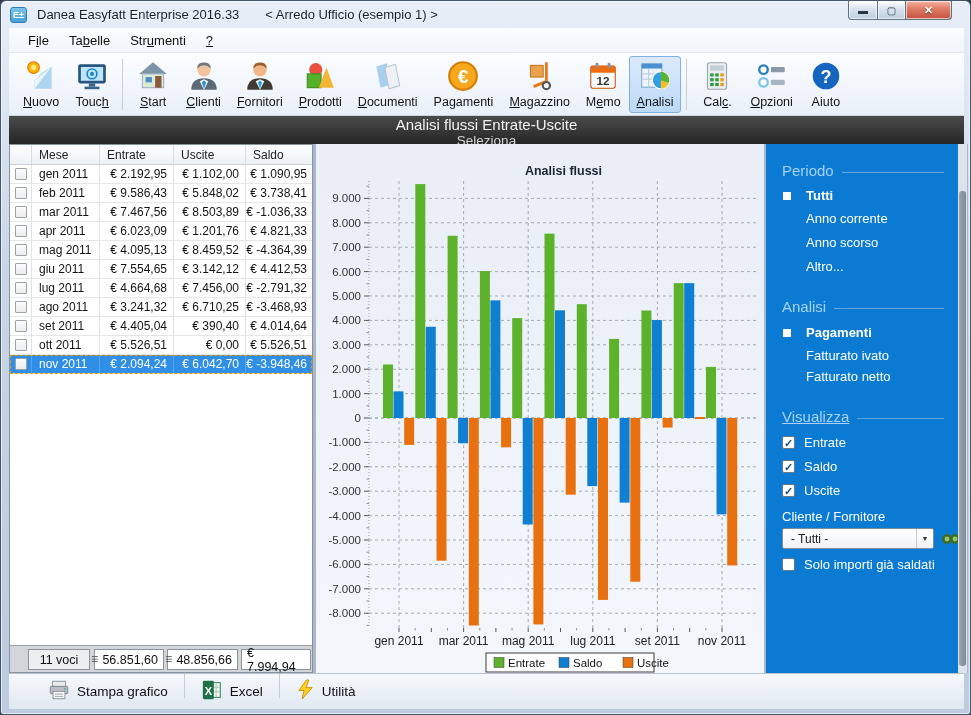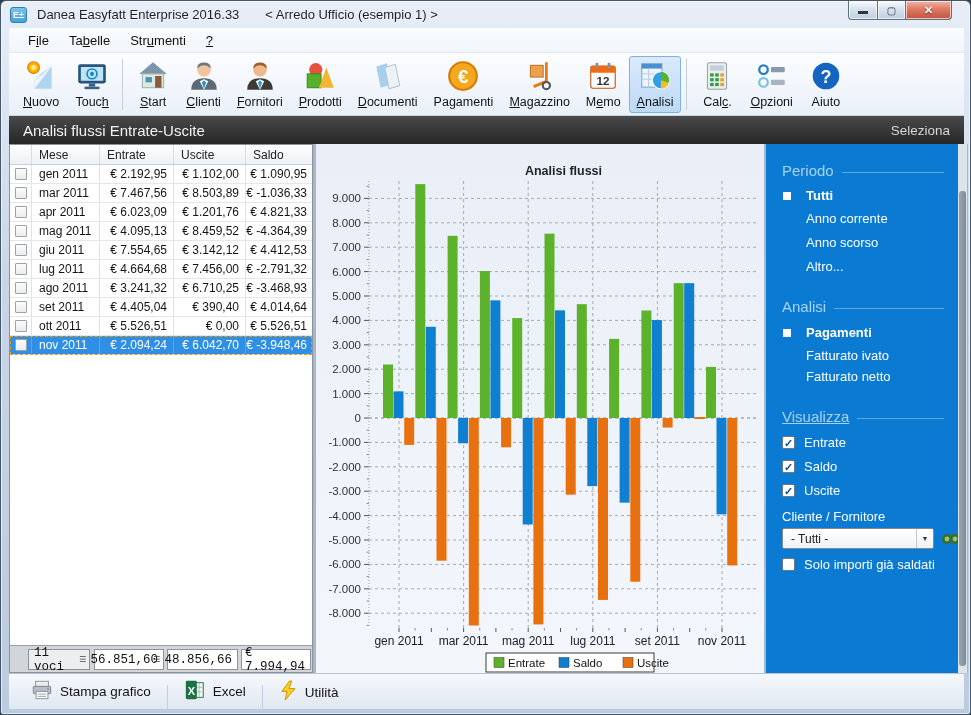--- a/index.html
+++ b/index.html
@@ -26,42 +26,42 @@
   .toolbar { position:absolute; left:8px; top:52px; width:955px; height:63px; background:linear-gradient(#fcfdff,#e9f0f8); display:flex; align-items:stretch; padding:3px 4px 2px 6px; border-bottom:1px solid #c9d4e1; }
   .tb-btn { display:flex; flex-direction:column; align-items:center; justify-content:flex-end; padding:4px 7px 3px; border:1px solid transparent; border-radius:3px; min-width:46px; }
   .tb-btn.active { background:linear-gradient(#dbeafc,#bcd9f5); border-color:#7fb2e2; }
   .tb-icon { width:34px; height:34px; }
   .tb-icon svg { width:34px; height:34px; }
   .tb-label { font-size:12.5px; color:#101418; margin-top:2px; white-space:nowrap; }
   .tb-label u { text-decoration:underline; }
   .tb-sep { width:1px; background:#c4cfdc; margin:3px 5px; }
 
   
-  .darkbar { position:absolute; left:8px; top:115px; width:955px; height:28px; background:linear-gradient(#4a4a4a,#262626); display:flex; align-items:center; justify-content:space-between; padding:0 14px 0 14px; }
+  .darkbar { position:absolute; left:8px; top:115px; width:955px; height:28px; background:linear-gradient(#4a4a4a,#262626); display:flex; align-items:center; justify-content:space-between; padding:0 14px 0 14px;flex-direction:column; }
   .darkbar .pg-title { color:#f2f2f2; font-size:15px; }
   .darkbar .seleziona { color:#d5d5d5; font-size:13.5px; cursor:pointer; }
 
   
   .main { position:absolute; left:8px; top:143px; width:959px; height:529px; background:#a9b8c9; }
 
   
   .table-panel { position:absolute; left:0; top:0; width:304px; height:529px; background:#fff; border:1px solid #8a929c; }
   .thead { display:flex; height:20px; background:linear-gradient(#fdfdfe,#eef1f5); border-bottom:1px solid #c8ced6; }
   .thead .hc { font-size:12px; color:#222; padding:3px 0 0 7px; border-right:1px solid #d9dde2; }
   .trow { display:flex; height:19px; border-bottom:1px solid #e4e7ea; font-size:12px; color:#141414; align-items:center; }
   .trow .c { height:100%; display:flex; align-items:center; border-right:1px solid #dfe3e7; }
   .c-cb { width:22px; justify-content:center; }
   .c-mese { width:68px; padding-left:7px; }
   .c-ent { width:74px; justify-content:flex-end; padding-right:6px; }
   .c-usc { width:72px; justify-content:flex-end; padding-right:6px; }
   .c-sal { width:66px; justify-content:flex-end; padding-right:5px; border-right:none !important; }
   .rowcb { width:12px; height:12px; background:linear-gradient(#fcfcfc,#ececec); border:1px solid #9aa2aa; border-radius:1px; }
   .trow.selected { background:#2f8fe6; color:#fff; outline:1px dashed #f09a00; outline-offset:-1px; }
   .trow.selected .c { border-right-color:#5aa6ec; }
-  .totals { position:absolute; left:0; bottom:0; width:302px; height:27px; background:#d2d6da; border-top:1px solid #9aa0a6;font-family:Liberation Mono, monospace; }
+  .totals { position:absolute; left:0; bottom:0; width:302px; height:27px; background:#d2d6da; border-top:1px solid #9aa0a6; }
   .tot-box { position:absolute; top:3px; height:21px; background:#fff; border:1px solid #8d9399; font-size:12.5px; color:#111; display:flex; align-items:center; justify-content:flex-end; padding:0 5px; }
   .tot-box.count { background:#eceef0; justify-content:center; }
   .sum-icon { font-size:8px; color:#444; margin-right:auto; padding-right:4px; }
 
   
   .chart-panel { position:absolute; left:307px; top:0; width:448px; height:529px; background:linear-gradient(#e9eef7,#f3f7fc); }
 
   
   .sidebar { position:absolute; left:757px; top:0; width:192px; height:529px; background:#0b7ad3; }
   .sb-title { position:absolute; left:16px; right:14px; display:flex; align-items:center; gap:8px; color:#a6d3f3; font-size:15px; }
@@ -75,21 +75,21 @@
   .dropdown { position:absolute; left:16px; width:152px; height:21px; background:linear-gradient(#fff,#f0f2f4); border:1px solid #7e8c99; border-radius:2px; display:flex; align-items:center; font-size:12px; color:#222; cursor:pointer; }
   .dd-value { flex:1; padding-left:8px; }
   .dd-arrow { width:17px; text-align:center; font-size:7px; color:#333; border-left:1px solid #c3cad1; align-self:stretch; display:flex; align-items:center; justify-content:center; }
   .binocs { position:absolute; width:20px; height:14px; cursor:pointer; }
 
   
   .vscroll { position:absolute; left:949px; top:0; width:9px; height:529px; background:#dde3ea; }
   .vscroll .thumb { position:absolute; left:1px; width:7px; border-radius:3px; background:linear-gradient(90deg,#9aa5b2,#7e8a98); }
 
   
-  .bottombar { position:absolute; left:8px; top:672px; width:955px; height:36px; background:linear-gradient(#f6f9fc,#dfe7f0); border-top:1px solid #b9c4d2; display:flex; align-items:flex-end; padding-left:10px; }
+  .bottombar { position:absolute; left:8px; top:672px; width:955px; height:36px; background:linear-gradient(#f6f9fc,#dfe7f0); border-top:1px solid #b9c4d2; display:flex; align-items:flex-start; padding-left:27px; }
   .bb-btn { display:flex; align-items:center; gap:7px; font-size:13.5px; color:#101418; padding:5px 12px; cursor:pointer; }
   .bb-sep { width:1px; height:24px; background:#c4cedb; margin:0 4px; }
 </style>
 </head>
 <body>
 
 <div class="window">
 
   <div class="titlebar">
     <div class="app-icon">E±</div>
@@ -269,20 +269,29 @@
         </div>
       <div id="tbody">
           <div class="trow">
             <div class="c c-cb">
               <span class="rowcb"></span>
             </div>
             <div class="c c-mese">gen 2011</div>
             <div class="c c-ent">€ 2.192,95</div>
             <div class="c c-usc">€ 1.102,00</div>
             <div class="c c-sal">€ 1.090,95</div>
+          </div>
+          <div class="trow">
+            <div class="c c-cb">
+              <span class="rowcb"></span>
+            </div>
+            <div class="c c-mese">feb 2011</div>
+            <div class="c c-ent">€ 9.586,43</div>
+            <div class="c c-usc">€ 5.848,02</div>
+            <div class="c c-sal">€ 3.738,41</div>
           </div>
           <div class="trow">
             <div class="c c-cb">
               <span class="rowcb"></span>
             </div>
             <div class="c c-mese">mar 2011</div>
             <div class="c c-ent">€ 7.467,56</div>
             <div class="c c-usc">€ 8.503,89</div>
             <div class="c c-sal">€ -1.036,33</div>
           </div>

